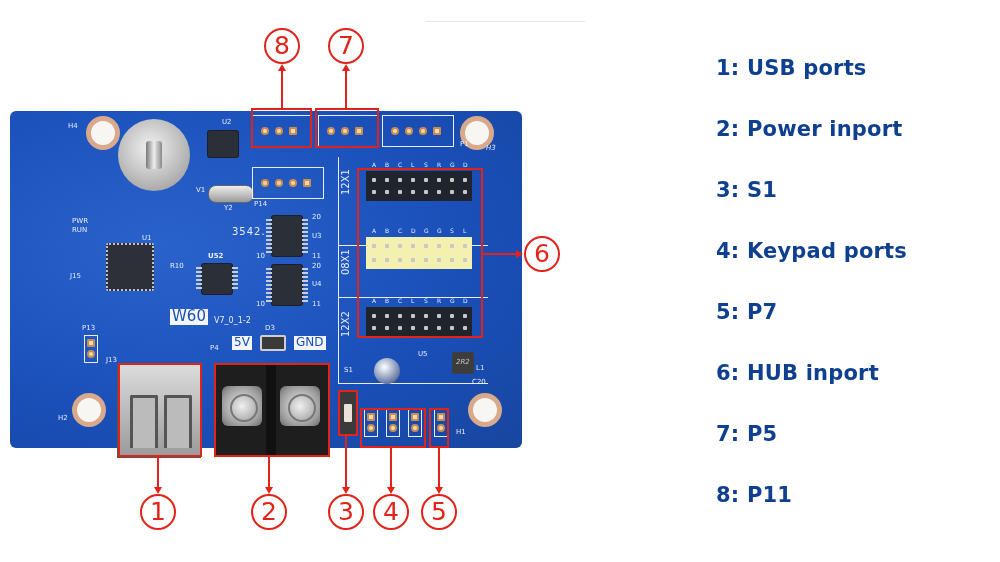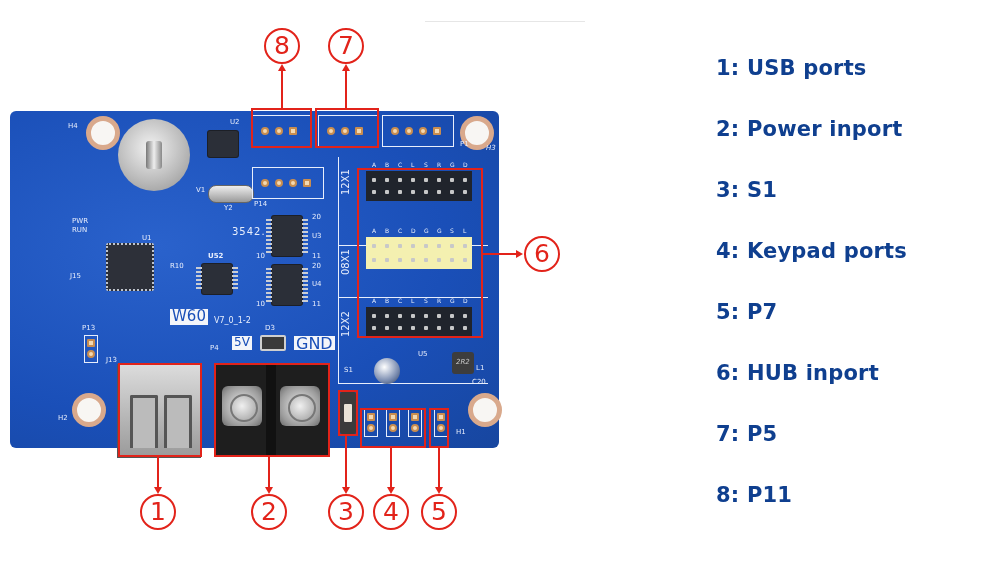--- a/index.html
+++ b/index.html
@@ -4,21 +4,21 @@
 <style>
   html,body{margin:0;padding:0;background:#ffffff;}
   body{width:1000px;height:562px;position:relative;overflow:hidden;font-family:"Liberation Sans",sans-serif;}
   .stage{position:absolute;left:0;top:0;width:1000px;height:562px;}
   .top-rule{position:absolute;left:425px;top:21px;width:160px;height:1px;background:#e6e6e6;}
   
   .legend{position:absolute;left:716px;top:52px;}
   .legend-item{position:absolute;left:0;white-space:nowrap;font-family:"DejaVu Sans",sans-serif;font-weight:bold;font-size:21px;color:#0f3f8f;letter-spacing:0.2px;}
   
   .board{position:absolute;left:10px;top:111px;width:489px;height:337px;background:#1a4fb8;border-radius:6px;
-    background-image:radial-gradient(ellipse at 30% 40%, #2a62cc 0%, #1a4fb8 60%, #17469f 100%);}
+    background-image:radial-gradient(ellipse at 30% 40%, #2a62cc 0%, #1a4fb8 60%, #17469f 100%);padding-left:23px;}
   .silk{position:absolute;color:#e8eefc;font-family:"DejaVu Sans",sans-serif;font-size:7px;line-height:1;}
   .hole{position:absolute;width:24px;height:24px;border-radius:50%;background:#f8f6f3;border:5px solid #d9a98c;box-sizing:content-box;}
   .chip{position:absolute;background:#2b2f38;border-radius:2px;box-shadow:0 0 0 1px #1c1f26;}
   .chip .pins-l,.chip .pins-r{position:absolute;top:3px;bottom:3px;width:6px;
     background:repeating-linear-gradient(#c9cdd4 0 2px, transparent 2px 4px);}
   .chip .pins-l{left:-6px;} .chip .pins-r{right:-6px;}
   .qfn{position:absolute;background:#2d3039;border:2px dotted #bfc4cc;border-radius:2px;}
   .coin{position:absolute;width:72px;height:72px;border-radius:50%;background:radial-gradient(circle at 45% 40%, #f2f2f2 0%, #bdbdbd 55%, #8f8f8f 100%);}
   .coin-clip{position:absolute;left:28px;top:22px;width:16px;height:28px;border-radius:3px;background:linear-gradient(90deg,#777,#eee,#888);}
   .crystal{position:absolute;width:44px;height:16px;border-radius:8px;background:linear-gradient(#eee,#9a9a9a);border:1px solid #666;}
@@ -67,21 +67,21 @@
     <span class="silk" style="left:58px;top:12px;">H4</span>
     <span class="silk" style="left:476px;top:34px;font-style:italic;">H3</span>
     <span class="silk" style="left:48px;top:304px;">H2</span>
     <span class="silk" style="left:446px;top:318px;">H1</span>
 
     <div class="coin" style="left:108px;top:8px;">
       <div class="coin-clip"></div>
     </div>
 
     <div class="chip" style="left:198px;top:20px;width:30px;height:26px;"></div>
-    <span class="silk" style="left:220px;top:8px;">U2</span>
+    <span class="silk" style="left:212px;top:8px;">U2</span>
 
     <div class="crystal" style="left:198px;top:74px;"></div>
     <span class="silk" style="left:214px;top:94px;">Y2</span>
     <span class="silk" style="left:186px;top:76px;">V1</span>
 
     <span class="silk" style="left:62px;top:107px;">PWR</span>
     <span class="silk" style="left:62px;top:116px;">RUN</span>
     <span class="silk" style="left:60px;top:162px;">J15</span>
 
     <div class="qfn" style="left:96px;top:132px;width:44px;height:44px;"></div>
@@ -204,21 +204,21 @@
         <div class="pin" style="left: 97px; top: 7px;"></div>
         <div class="pin" style="left: 97px; top: 19px;"></div>
       </div>
 
     <span class="label-box" style="left:160px;top:198px;font-size:15px;height:16px;">W60</span>
     <span class="silk" style="left:204px;top:206px;font-size:8px;">V7_0_1-2</span>
 
     <span class="label-box" style="left:222px;top:225px;font-size:12px;height:14px;">5V</span>
     <div style="position:absolute;left:250px;top:224px;width:22px;height:12px;background:#3a3a3a;border:2px solid #cfcfcf;border-radius:2px;"></div>
     <span class="silk" style="left:255px;top:214px;">D3</span>
-    <span class="label-box" style="left:284px;top:225px;font-size:16px;height:14px;">GND</span>
+    <span class="label-box" style="left:284px;top:225px;font-size:12px;height:14px;">GND</span>
     <span class="silk" style="left:200px;top:234px;">P4</span>
 
     <div class="conn-pad" style="left:74px;top:224px;width:12px;height:26px;">
       <div class="pad sq" style="left:2px;top:3px;"></div>
       <div class="pad" style="left:2px;top:14px;"></div>
     </div>
     <span class="silk" style="left:72px;top:214px;">P13</span>
     <span class="silk" style="left:96px;top:246px;">J13</span>
 
     <span class="silk" style="left:334px;top:256px;">S1</span>

